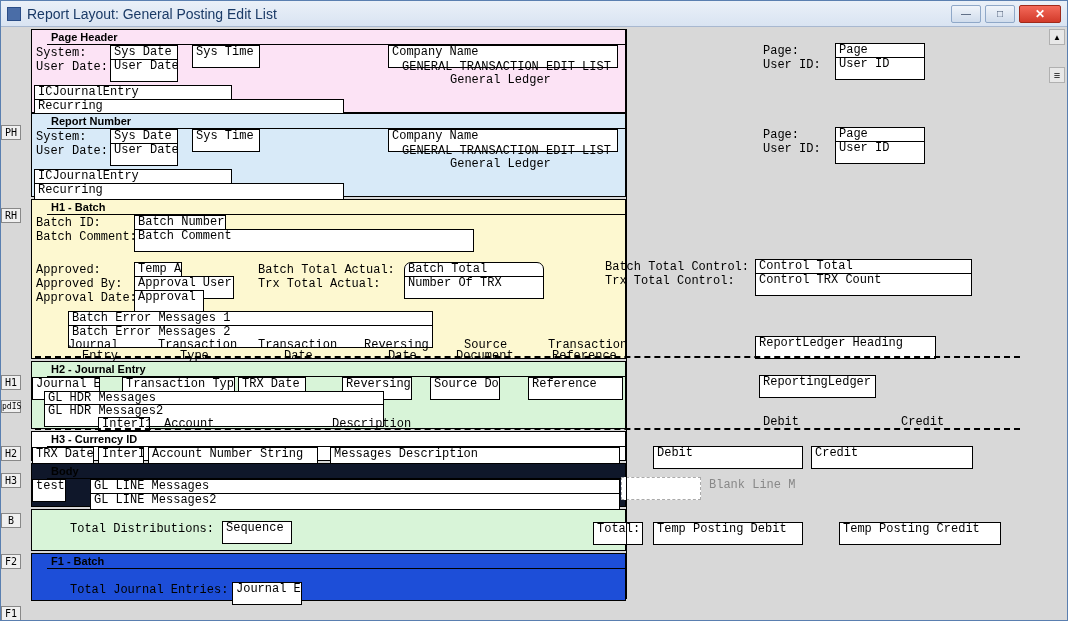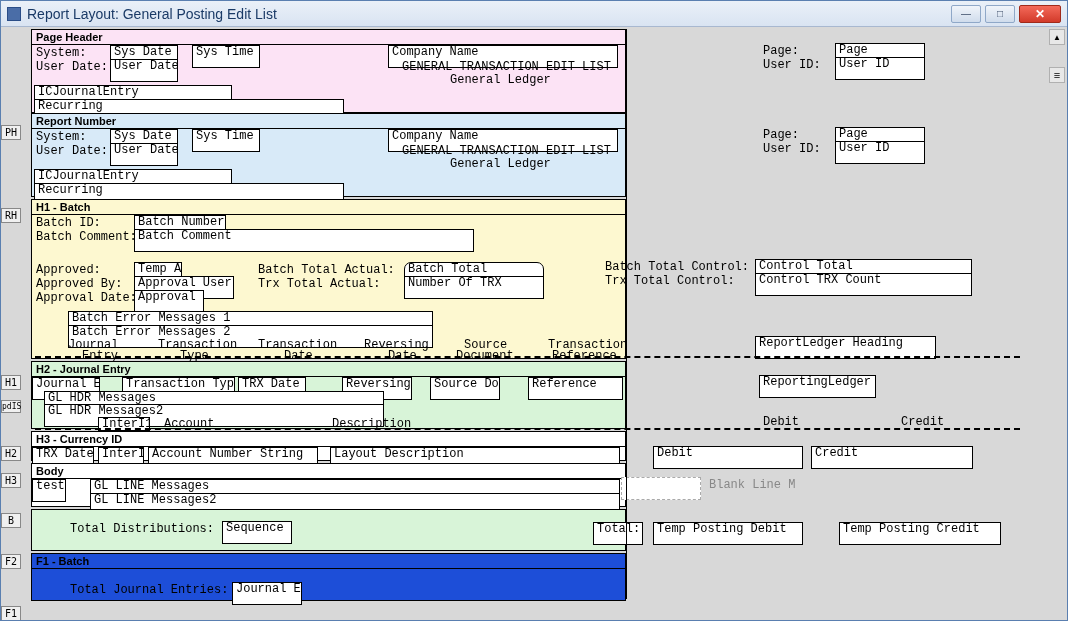--- a/index.html
+++ b/index.html
@@ -15,24 +15,24 @@
 .content { position: absolute; top: 26px; left: 0; right: 0; bottom: 0; background: #d8d8d8; overflow: hidden; }
 .scroll-btn { position: absolute; top: 2px; right: 2px; width: 16px; height: 16px; background: #e8e8e8; border: 1px solid #b0b0b0; display:flex; align-items:center; justify-content:center; font-size:8px; }
 .vmarker { position: absolute; left: 0; width: 20px; font-size: 10px; background: #f0f0f0; border: 1px solid #888; text-align: center; padding: 1px 0; font-family: monospace; }
 
 .section { border: 1.5px solid #000; margin: 2px 8px 0 8px; position: relative; }
 .section.ph { background: #fce3f5; }
 .section.rh { background: #d8eaf8; }
 .section.h1b { background: #fdf8d0; }
 .section.h2j { background: #d8f4d8; }
 .section.h3c { background: #fff; }
-.section.body { background: #ffffff; }
+.section.body { background: #0f172a; }
 .section.f2j { background: #d8f4d8; }
 .section.f1b { background: #1d4ed8; }
-.sec-title { font-weight: bold; font-size: 11px; padding: 1px 4px; border-bottom: 1px solid #000; background: inherit; }
+.sec-title { font-weight: bold; font-size: 11px; padding: 1px 4px; border-bottom: 1px solid #000; background: inherit; margin-left: 15px; }
 .sec-body { position: relative; font-family: 'Courier New', monospace; font-size: 12px; }
 
 .lbl { position: absolute; white-space: nowrap; }
 .fld { position: absolute; border: 1px solid #000; background: #fff; padding: 0 3px; white-space: nowrap; overflow: hidden; font-family: 'Courier New', monospace; font-size: 12px; height: 23px; line-height: 13px; }
 .txt { position: absolute; white-space: nowrap; font-family: 'Courier New', monospace; font-size: 12px; }
 .dash { position: absolute; border-top: 2px dashed #000; height: 0; }
 .ghost { color: #888; border-color: #888; }
 </style>
 </head>
 <body>
@@ -180,21 +180,21 @@
       <span class="txt" style="position:absolute; left:740px; top:388px;">Debit</span>
       <span class="txt" style="position:absolute; left:878px; top:388px;">Credit</span>
       <div class="dash" style="position:absolute; left:12px; top:401px; width:985px;"></div>
 
       <div class="section h3c" style="height:30px; width:595px;">
         <div class="sec-title">H3 - Currency ID</div>
         <div class="sec-body" style="height:16px;">
           <span class="fld" style="left:0; top:0; width:62px;">TRX Date</span>
           <span class="fld" style="left:66px; top:0; width:46px;">InterI</span>
           <span class="fld" style="left:116px; top:0; width:170px;">Account Number String</span>
-          <span class="fld" style="left:298px; top:0; width:290px;">Layout Description</span>
+          <span class="fld" style="left:298px; top:0; width:290px;">Messages Description</span>
         </div>
       </div>
       <span class="fld" style="position:absolute; left:630px; top:419px; width:150px;">Debit</span>
       <span class="fld" style="position:absolute; left:788px; top:419px; width:162px;">Credit</span>
 
       <div class="section body" style="height:44px; width:595px;">
         <div class="sec-title">Body</div>
         <div class="sec-body" style="height:30px;">
           <span class="fld" style="left:0; top:0; width:34px;">test</span>
           <span class="fld" style="left:58px; top:0; width:530px;">GL LINE Messages</span>

